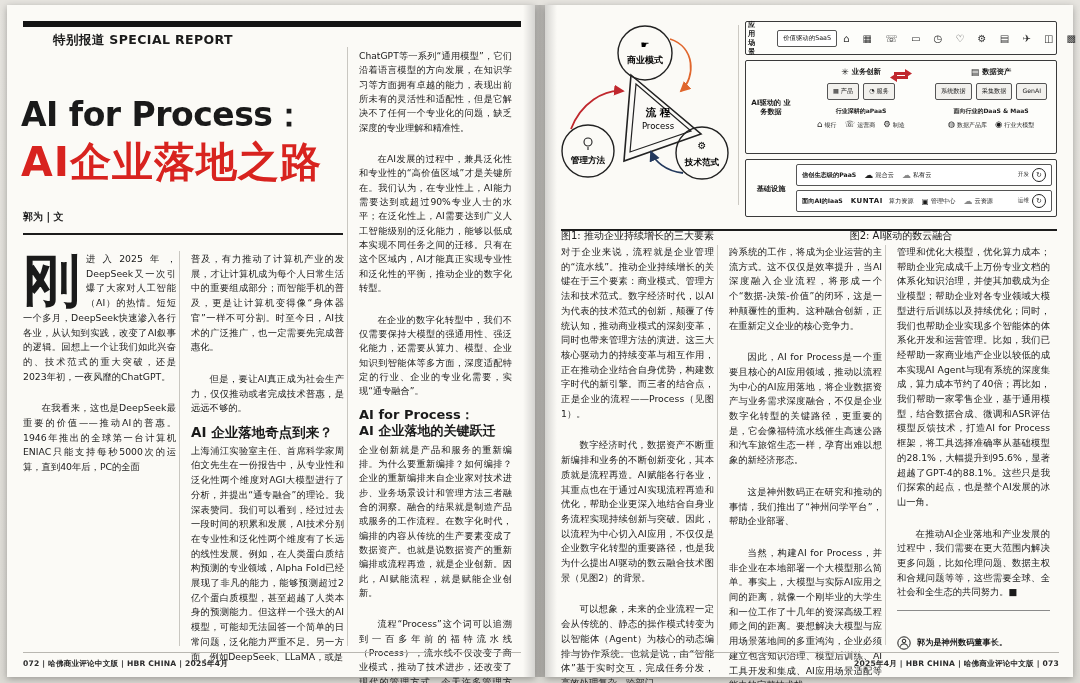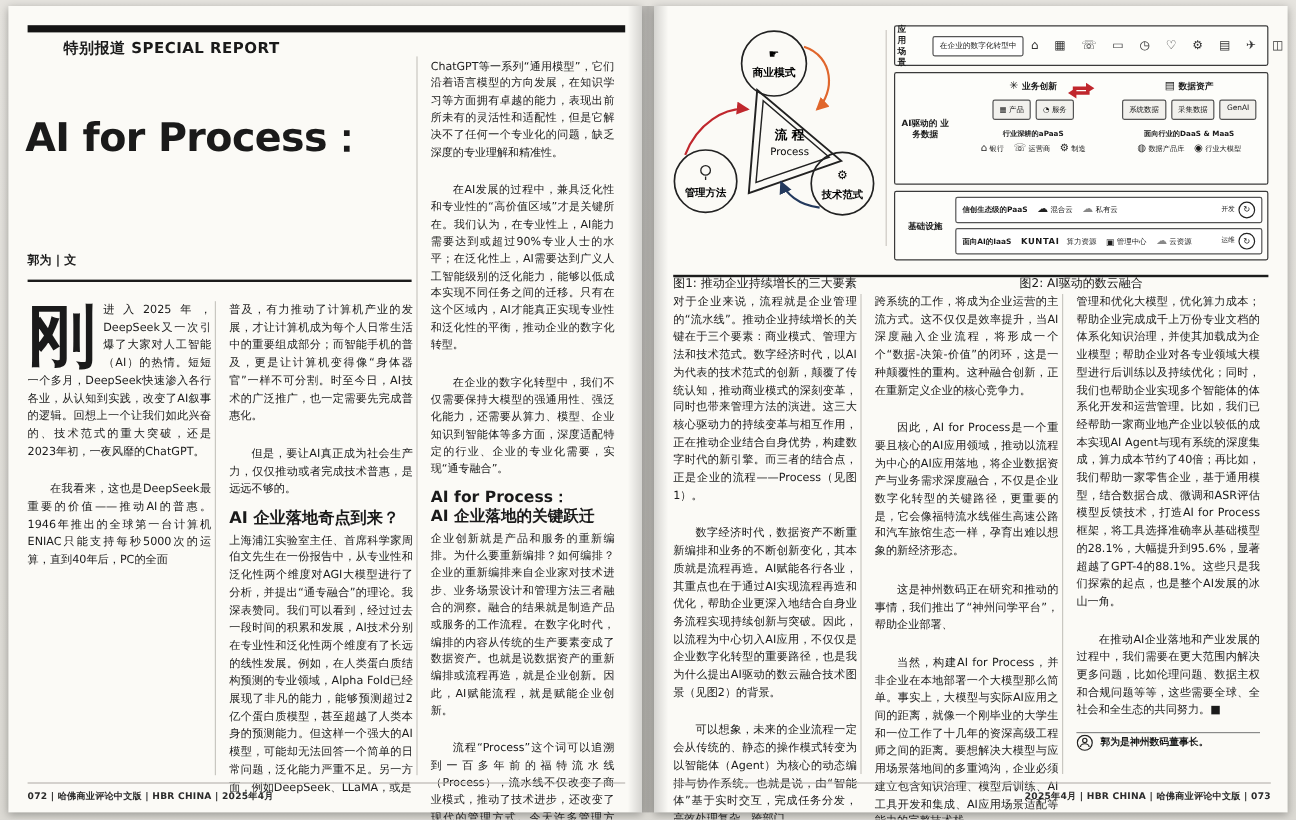--- a/index.html
+++ b/index.html
@@ -69,33 +69,34 @@
   .ib-title{font-weight:800;white-space:nowrap;}
   .ib-item{display:flex;align-items:center;gap:2px;white-space:nowrap;}
   .ib-item .g{font-size:9px;}
   .g.dark{color:#222;}
   .brand{font-weight:900;font-size:7px;letter-spacing:.5px;}
   .circ{width:12px;height:12px;border:1.3px solid #222;border-radius:50%;display:flex;align-items:center;justify-content:center;font-size:7px;flex:0 0 auto;}
   .circlbl{font-size:5.6px;margin-right:1px;}
   .ib-right{margin-left:auto;display:flex;align-items:center;gap:2px;}
   
   .rcol{top:240px;height:402px;}
-  .endnote{margin-top:10px;border-top:1px solid #8a8a8a;padding-top:0;display:flex;align-items:center;gap:6px;}
+  .endnote{margin-top:10px;border-top:1px solid #8a8a8a;padding-top:24px;display:flex;align-items:center;gap:6px;}
   .endnote .txt{font-size:8.2px;font-weight:700;text-indent:0;}
 </style>
 </head>
 <body>
 
 <div id="canvas">
 
   <div class="page page-left">
     <div class="topbar"></div>
     <div class="kicker">特别报道 SPECIAL REPORT</div>
 
     <div class="title1">AI for Process：</div>
+    <div class="title2" style="color:#d8231f;">AI企业落地之路</div>
     <div class="byline">郭为 | 文</div>
     <div class="hdivider"></div>
 
     <div class="vsep" style="left:172px;top:246px;height:395px;"></div>
     <div class="vsep" style="left:340px;top:42px;height:599px;"></div>
 
     <div class="col" style="left:16px;top:247px;height:394px;">
       <p class="noind"><span class="dropcap">刚</span><span>进入2025年，DeepSeek又一次引爆了大家对人工智能（AI）的热情。短短一个多月，DeepSeek快速渗入各行各业，从认知到实践，改变了AI叙事的逻辑。回想上一个让我们如此兴奋的、技术范式的重大突破，还是2023年初，一夜风靡的ChatGPT。</span></p>
       <p>在我看来，这也是DeepSeek最重要的价值——推动AI的普惠。1946年推出的全球第一台计算机ENIAC只能支持每秒5000次的运算，直到40年后，PC的全面</p>
     </div>
@@ -164,21 +165,21 @@
     </div>
     <div class="figcap cap1">图1: 推动企业持续增长的三大要素</div>
 
     <div class="figsep"></div>
 
     <div class="fig2">
 
       <div class="f2row r1">
         <div class="f2label">应用场景</div>
         <div class="r1inner">
-          <span class="saasbox">在企业的数字化转型中</span>
+          <span class="saasbox">价值驱动的SaaS</span>
           <span class="iconstrip">⌂ ▦ ☏ ▭ ◷ ♡ ⚙ ▤ ✈ ◫ ▩</span>
         </div>
       </div>
 
       <div class="f2row r2">
         <div class="f2label">AI驱动的 业务数据</div>
         <div class="r2inner">
           <div class="half">
             <div class="halfhead">
               <span class="hicon">✳</span>

